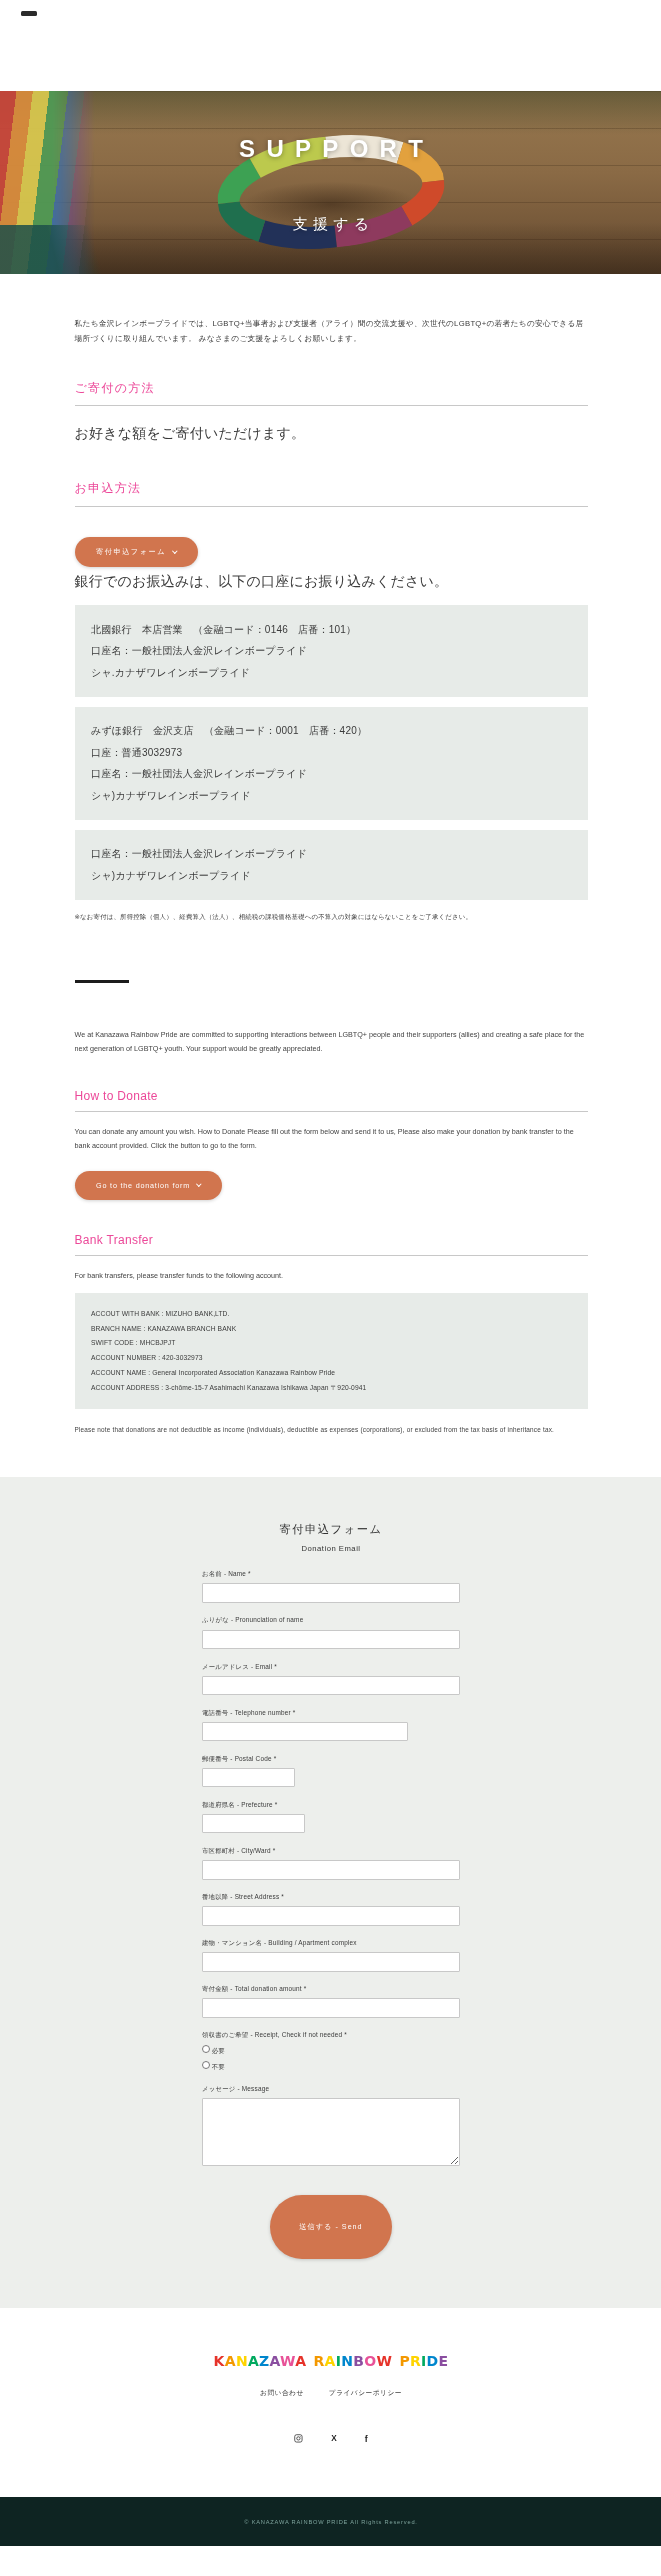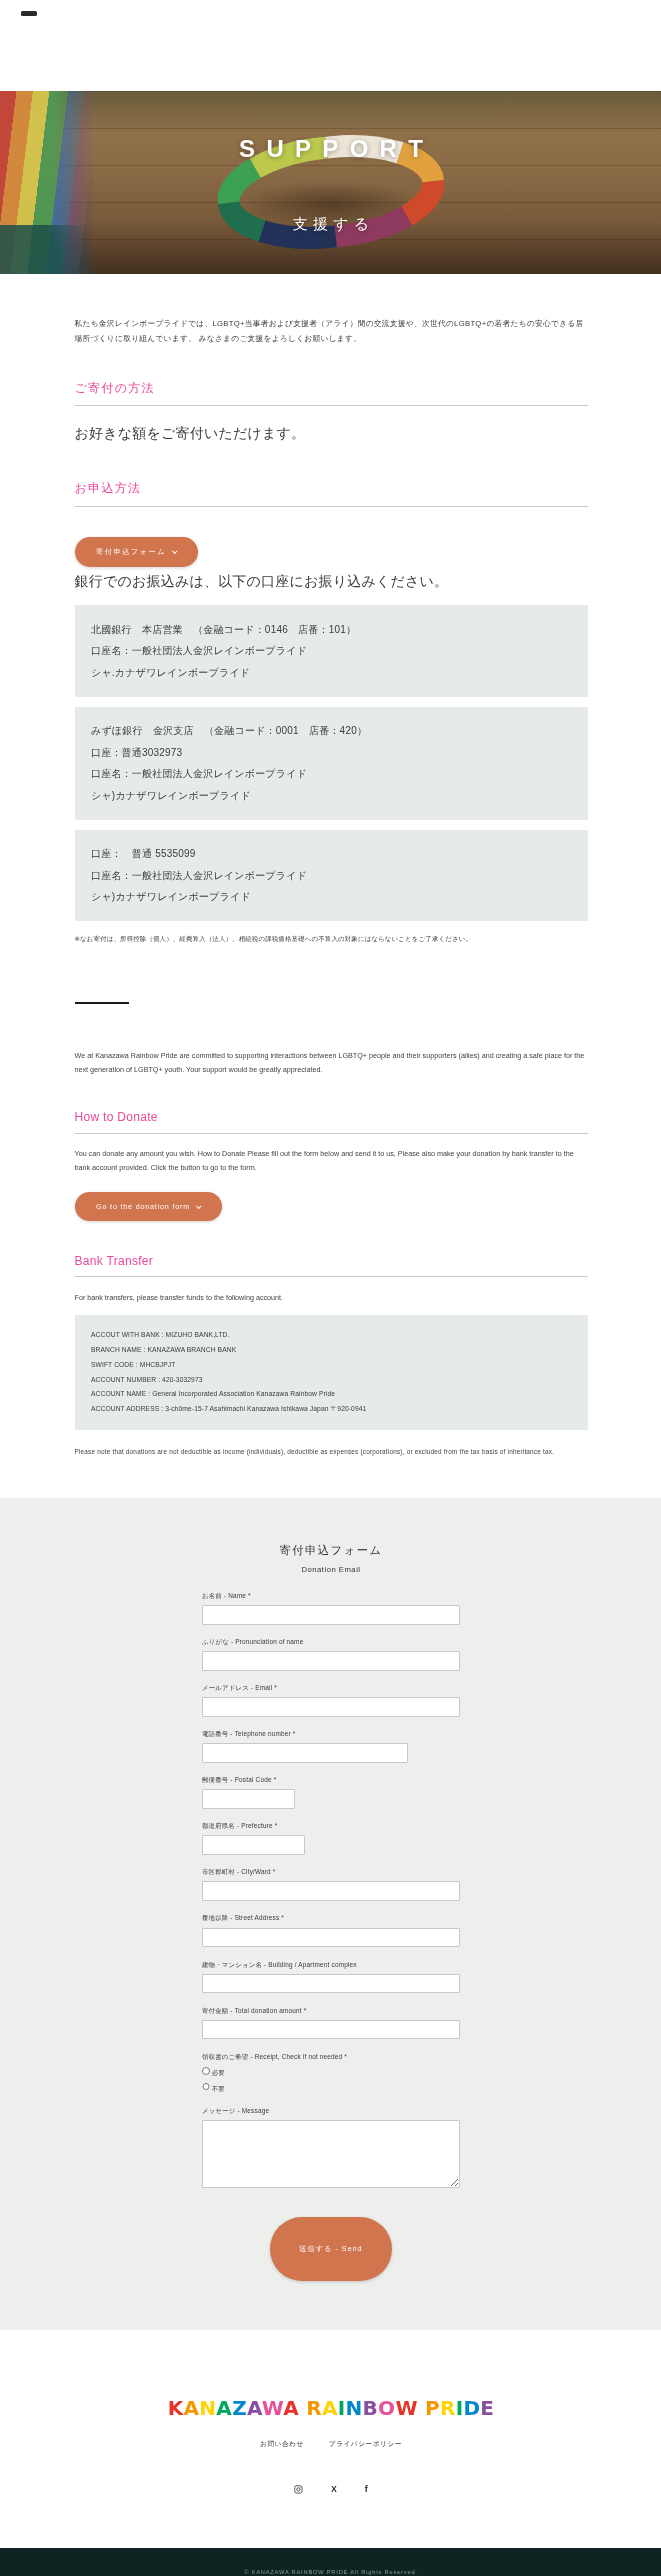--- a/index.html
+++ b/index.html
@@ -74,21 +74,21 @@
   .input-medium { width: 206px; }
   .input-small { width: 93px; }
   .input-small2 { width: 103px; }
   .radio-row { display:flex; align-items:center; gap:5.2px; font-size:6.7px; margin-top:5.2px; color:#3a3a3a; cursor:pointer; }
   .radio-row input { width:7.7px; height:7.7px; accent-color:#555; }
   textarea { width: 100%; height: 68px; background:#fff; border:0.5px solid #c8c8c8; border-radius:1px; padding:5.2px; font-size:7.2px; font-family:inherit; resize:vertical; }
   .btn.submit { display:flex; margin: 27px auto 0; padding: 27px 29px; letter-spacing:1px; }
 
   
   footer { text-align:center; }
-  .footer-logo { margin-top: 66px; font-size: 20px; font-weight: 800; letter-spacing: 0.3px; cursor:pointer;
+  .footer-logo { margin-top: 45px; font-size: 14px; font-weight: 800; letter-spacing: 0.3px; cursor:pointer;
     font-family: "DejaVu Sans", sans-serif; }
   .footer-links { margin-top: 19.6px; display:flex; justify-content:center; gap: 25px; }
   .footer-links a { font-size: 6.7px; color:#333; letter-spacing:0.5px; text-decoration:none; cursor:pointer; }
   .footer-social { margin-top: 36px; display:flex; justify-content:center; align-items:center; gap: 28px; }
   .social-icon { color:#1f1f1f; cursor:pointer; display:inline-flex; align-items:center; justify-content:center; height:9.3px; }
   .x-glyph { font-weight: 700; font-size: 8.2px; }
   .fb-glyph { font-weight: 700; font-size: 8.8px; }
   .footer-bar { margin-top: 54px; height: 49px; background: var(--barbg); display:flex; align-items:center; justify-content:center; }
   .footer-bar span { color: #7da39c; font-size: 5.7px; letter-spacing: 0.8px; }
 </style>
@@ -140,21 +140,20 @@
     <p>口座名：一般社団法人金沢レインボープライド</p>
     <p>シャ.カナザワレインボープライド</p>
   </div>
   <div class="bank-box">
     <p>みずほ銀行　金沢支店　（金融コード：0001　店番：420）</p>
     <p>口座：普通3032973</p>
     <p>口座名：一般社団法人金沢レインボープライド</p>
     <p>シャ)カナザワレインボープライド</p>
   </div>
   <div class="bank-box">
-    <p>口座：　普通 5535099</p>
     <p>口座名：一般社団法人金沢レインボープライド</p>
     <p>シャ)カナザワレインボープライド</p>
   </div>
 
   <p class="note">※なお寄付は、所得控除（個人）、経費算入（法人）、相続税の課税価格基礎への不算入の対象にはならないことをご了承ください。</p>
 
   <div class="divider"></div>
 
   <p class="body-text-en">We at Kanazawa Rainbow Pride are committed to supporting interactions between LGBTQ+ people and their supporters (allies) and creating a safe place for the next generation of LGBTQ+ youth. Your support would be greatly appreciated.</p>
 

